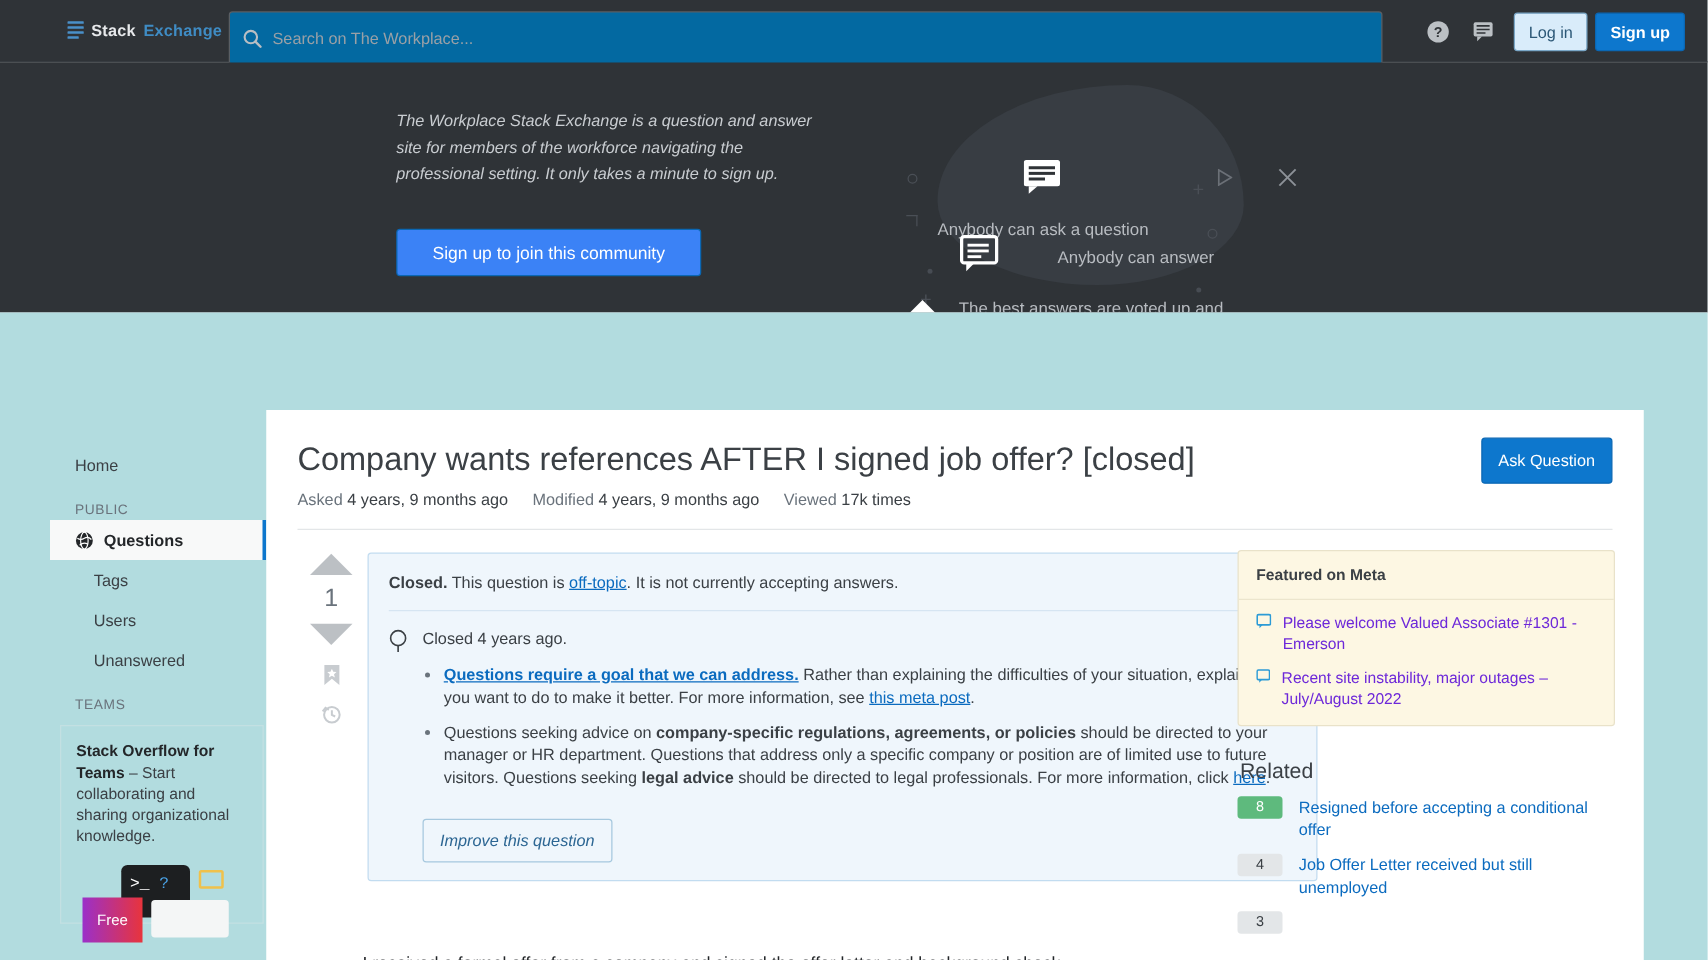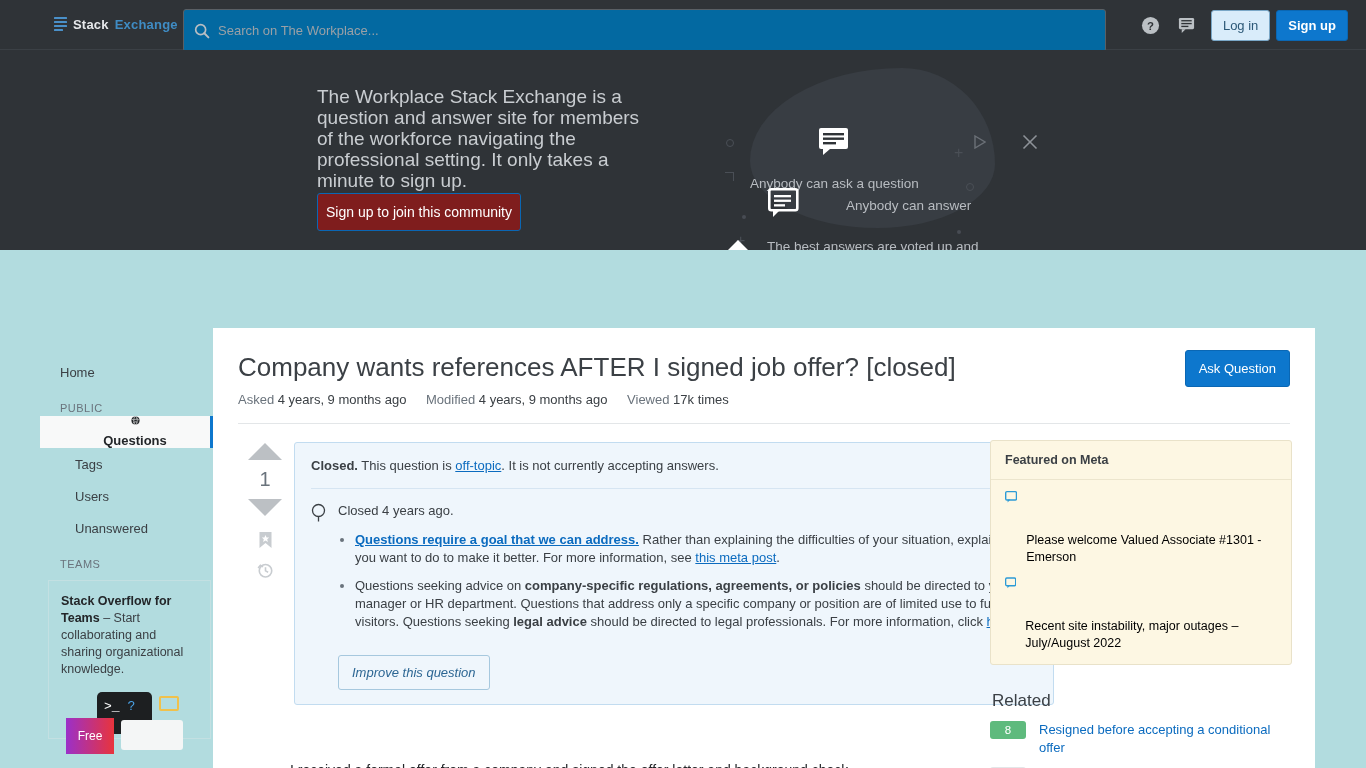--- a/index.html
+++ b/index.html
@@ -78,28 +78,27 @@
   
   .hero {
     position: absolute; top: 50px; left: 0;
     width: 1366px; height: 200px;
     background: #2f3337;
     overflow: hidden;
   }
   .hero-text {
     position: absolute; left: 317px; top: 36px;
     width: 340px;
-    color: #c9cdd1; font-size: 19px; line-height: 21px;
+    color: #c9cdd1; font-size: 13px; line-height: 21px; font-style: italic;
   }
   .hero-btn {
     position: absolute; left: 317px; top: 133px;
-    background: #7f1d1d; color: #fff; border: 1px solid #0a67b4;
-    border-radius: 3px; font-size: 14px; padding: 10px 8px; cursor: pointer;
-    font-family: "Liberation Sans", sans-serif;
-    margin-top: 10px;
+    background: #3b82f6; color: #fff; border: 1px solid #0a67b4;
+    border-radius: 3px; font-size: 14px; padding: 10px 28px; cursor: pointer;
+    font-family: "Liberation Sans", sans-serif;
   }
   .hero-blob {
     position: absolute; left: 750px; top: 18px;
     width: 245px; height: 160px;
     background: #383d43;
     border-radius: 62% 38% 48% 52% / 58% 60% 40% 42%;
   }
   .hero-feat { position: absolute; display: flex; align-items: center; gap: 14px; color: #b8bcc1; font-size: 13.5px; line-height: 18px; }
   .hero-f1 { left: 750px; top: 78px; flex-direction: column; }
   .hero-f2 { left: 768px; top: 138px; gap: 46px; }
@@ -132,21 +131,21 @@
   
   .leftnav { position: absolute; left: 40px; top: 28px; width: 173px; font-size: 13px; }
   .nav-row {
     display: flex; align-items: center; gap: 8px;
     height: 32px; padding-left: 20px; color: #3b4045; cursor: pointer;
   }
   .nav-row.sub { padding-left: 35px; }
   .nav-cat { padding-left: 20px; font-size: 11px; color: #6a737c; letter-spacing: .5px; margin-top: 14px; margin-bottom: 2px; }
   .nav-row.active {
     background: #f8f9f9; font-weight: bold; color: #232629;
-    border-right: 3px solid #0d77cd; padding-left: 20px; flex-direction: column;
+    border-right: 3px solid #0d77cd; padding-left: 20px;
   }
   .teams-ad {
     margin-top: 10px; margin-left: 8px; width: 163px;
     border: 1px solid #c3e0e2;
     padding: 12px 12px 0 12px;
     font-size: 12.5px; color: #3b4045; line-height: 17px;
   }
   .teams-ad b { color: #232629; }
   .ad-art { position: relative; height: 46px; margin-top: 14px; }
   .ad-term {
@@ -224,21 +223,21 @@
   }
 
   
   .rail { position: absolute; left: 777px; top: 112px; width: 302px; }
   .meta-box { background: #fdf7e3; border: 1px solid #e9e2c9; border-radius: 3px; }
   .meta-title { font-size: 12.5px; font-weight: bold; color: #3b4045; padding: 12px 14px; }
   .meta-sep { height: 1px; background: #ece5cd; }
   .meta-list { padding: 10px 14px 12px 14px; }
   .meta-item { display: flex; gap: 9px; margin-bottom: 10px; font-size: 12.5px; line-height: 17px; }
   .meta-item:last-child { margin-bottom: 0; }
-  .meta-item a { color: #000000; text-decoration: none; margin-top: 42px; }
+  .meta-item a { color: #6d28d9; text-decoration: none; }
   .related-h { font-size: 17px; color: #3b4045; margin: 26px 0 10px 2px; }
   .rel-item { display: flex; gap: 13px; margin-bottom: 10px; align-items: flex-start; }
   .rel-score {
     flex: none; width: 36px; text-align: center; font-size: 11.5px;
     padding: 3px 0; border-radius: 3px;
     background: #e3e6e8; color: #3b4045;
   }
   .rel-score.hot { background: #5eba7d; color: #fff; }
   .rel-link { font-size: 13px; color: #0b6bbf; line-height: 18px; cursor: pointer; }
 </style>

